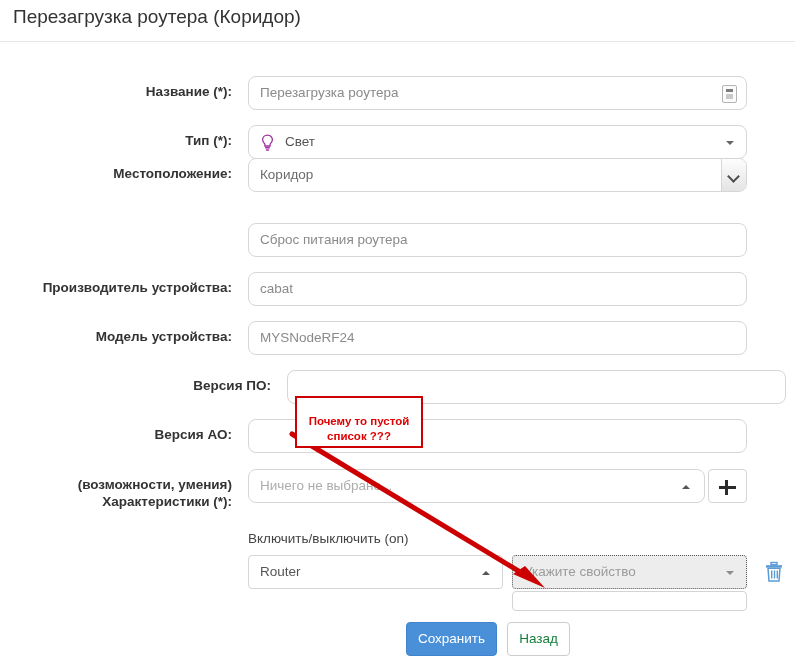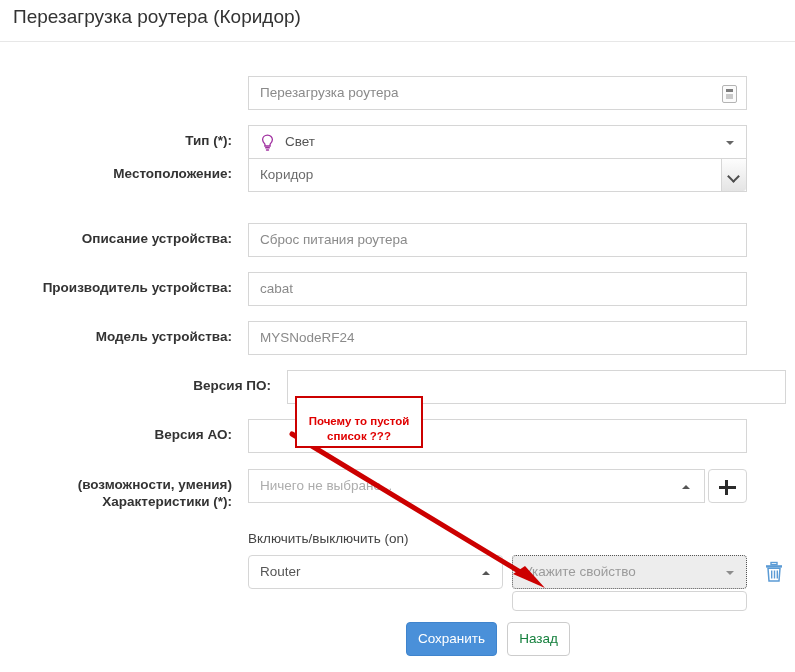--- a/index.html
+++ b/index.html
@@ -63,21 +63,21 @@
     white-space: nowrap;
   }
   .form-control {
     position: absolute;
     left: 248px;
     top: 0;
     width: 499px;
     height: 34px;
     box-sizing: border-box;
     border: 1px solid #d6d6d6;
-    border-radius: 0;
+    border-radius: 8px;
     background: #ffffff;
     font-size: 13.5px;
     color: #8a8a8a;
     padding: 0 11px;
     line-height: 32px;
     white-space: nowrap;
     overflow: hidden;
   }
 
   
@@ -314,20 +314,21 @@
 </head>
 <body>
 
 <div class="page-header">
   <div class="page-title">Перезагрузка роутера (Коридор)</div>
 </div>
 
 <div class="form-area">
 
   <div class="form-row" style="top:34px;">
+    <div class="form-label">Название (*):</div>
     <div class="form-control">
       <span>Перезагрузка роутера</span>
       <span class="field-icon"></span>
     </div>
   </div>
 
   <div class="form-row" style="top:83px;">
     <div class="form-label">Тип (*):</div>
     <div class="form-control">
       <svg class="bulb-icon" viewBox="0 0 13 18">
@@ -342,21 +343,20 @@
 
   <div class="form-row" style="top:116px;">
     <div class="form-label">Местоположение:</div>
     <div class="form-control native-select">
       <span>Коридор</span>
       <span class="native-arrow"></span>
     </div>
   </div>
 
   <div class="form-row" style="top:181px;">
-    <div class="form-label">Описание устройства:</div>
     <div class="form-control">
       <span>Сброс питания роутера</span>
     </div>
   </div>
 
   <div class="form-row" style="top:230px;">
     <div class="form-label">Производитель устройства:</div>
     <div class="form-control">
       <span>cabat</span>
     </div>

